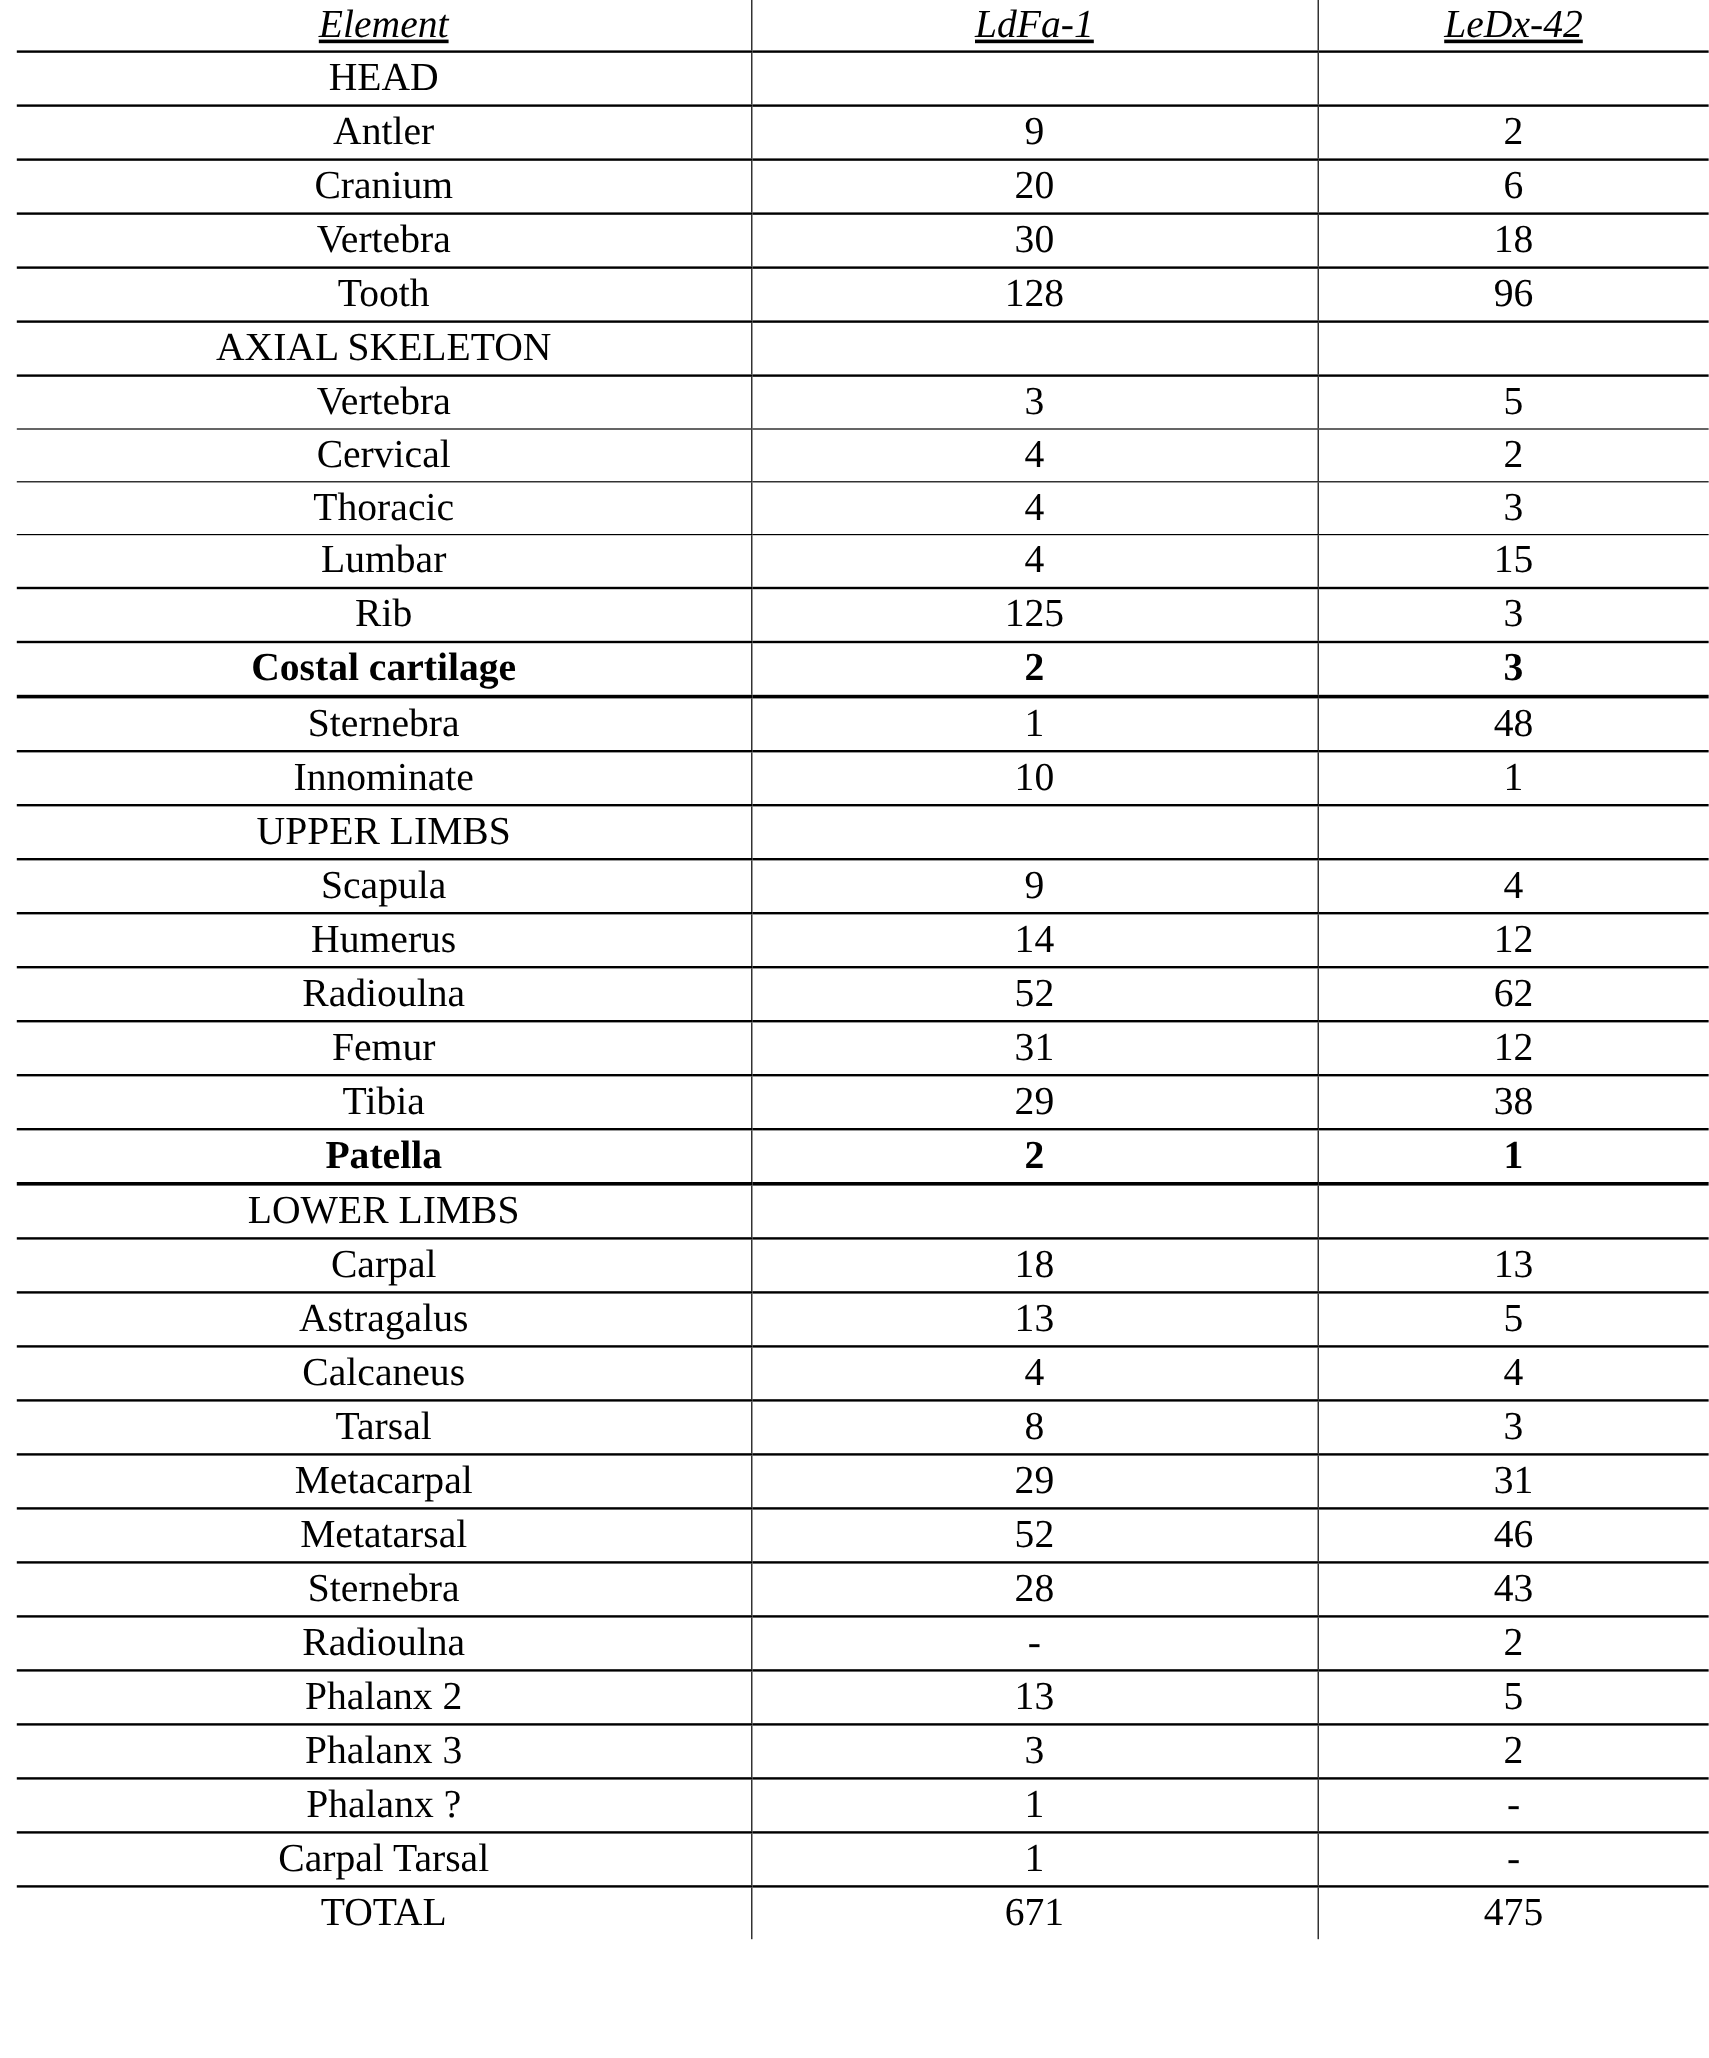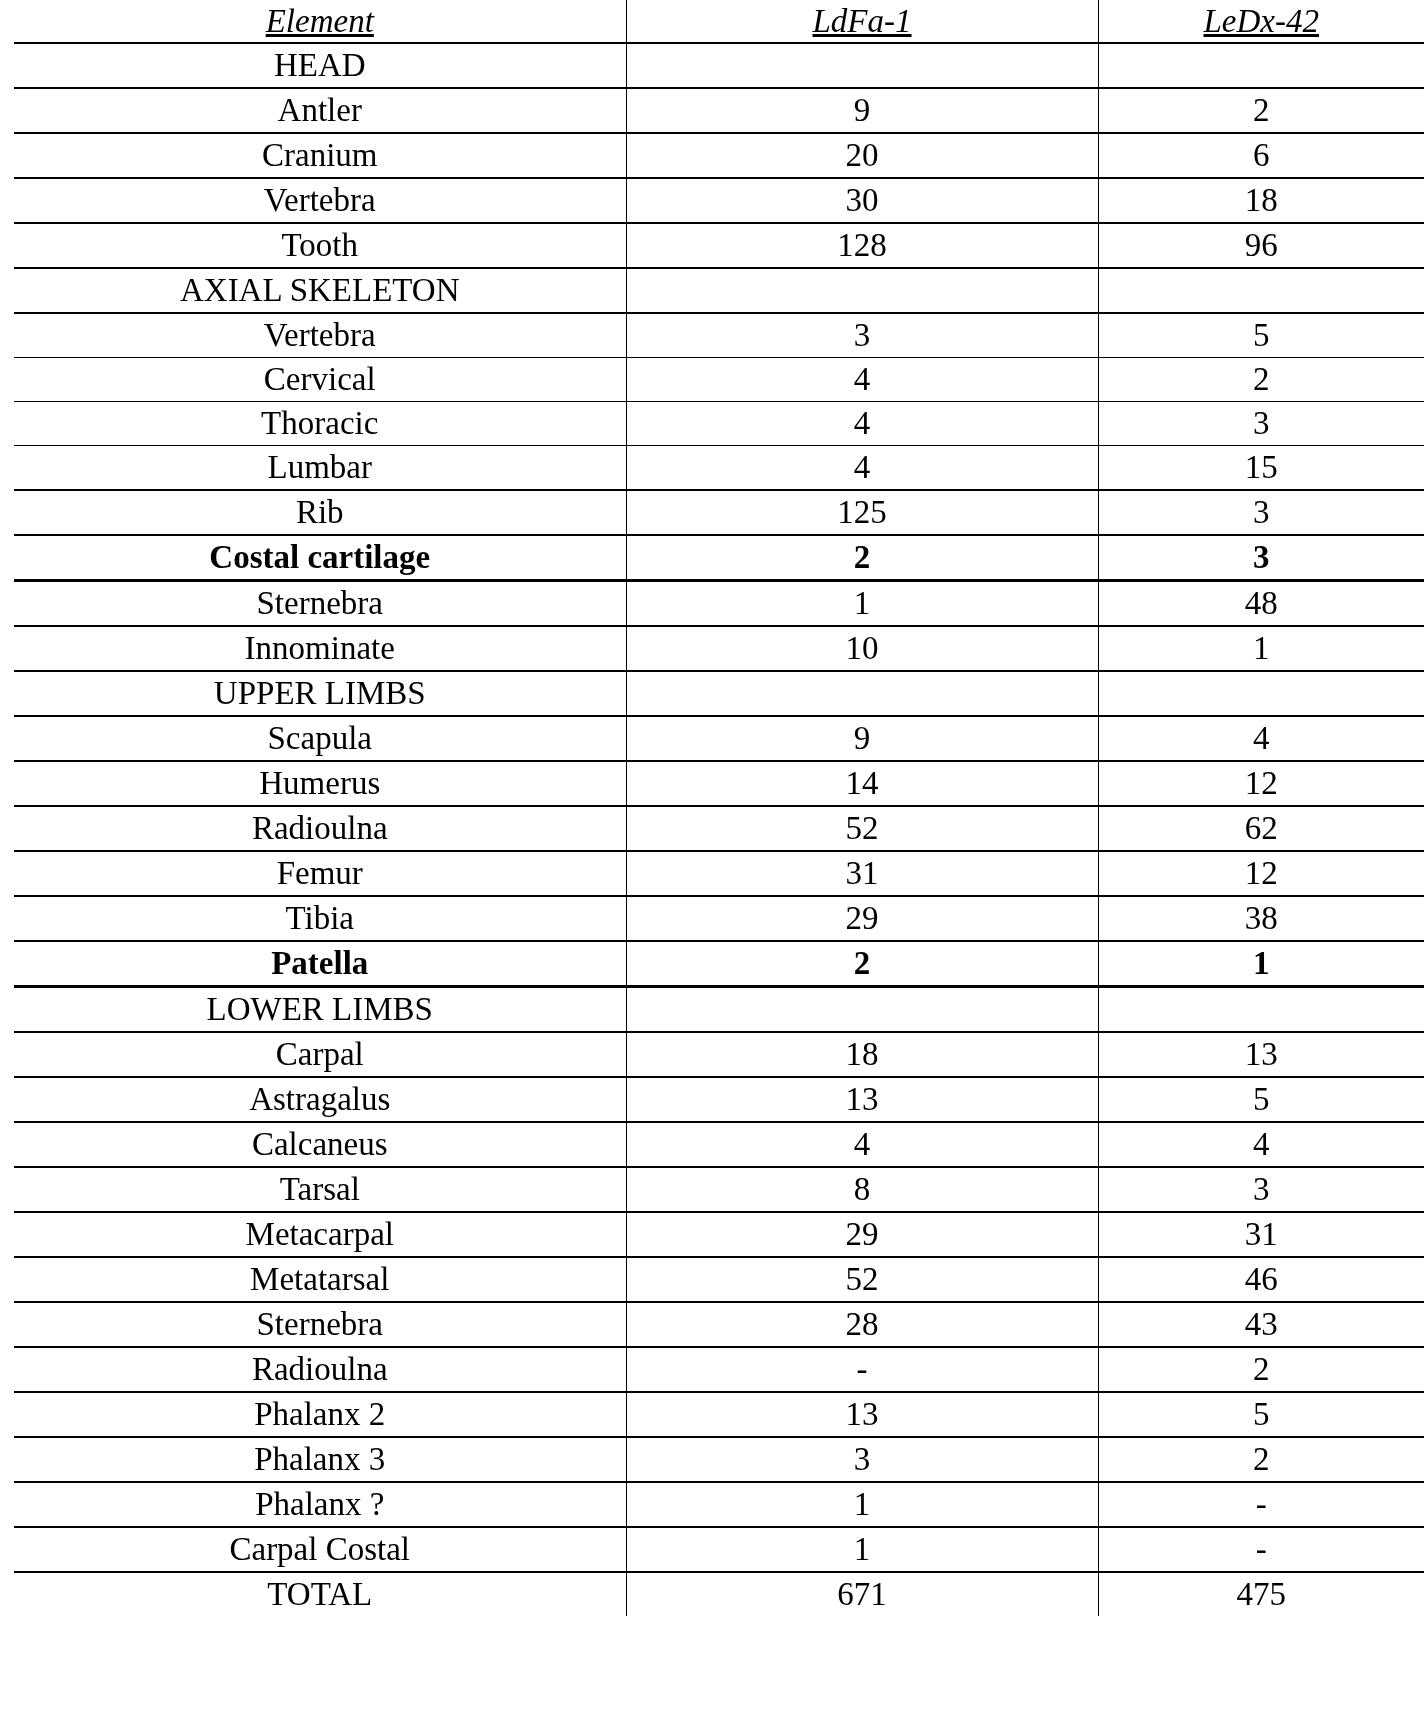--- a/index.html
+++ b/index.html
@@ -229,21 +229,21 @@
           <td>Phalanx 3</td>
           <td>3</td>
           <td>2</td>
         </tr>
         <tr>
           <td>Phalanx ?</td>
           <td>1</td>
           <td>-</td>
         </tr>
         <tr>
-          <td>Carpal Costal</td>
+          <td>Carpal Tarsal</td>
           <td>1</td>
           <td>-</td>
         </tr>
         <tr class="last">
           <td>TOTAL</td>
           <td>671</td>
           <td>475</td>
         </tr>
       </tbody>
   </table>

